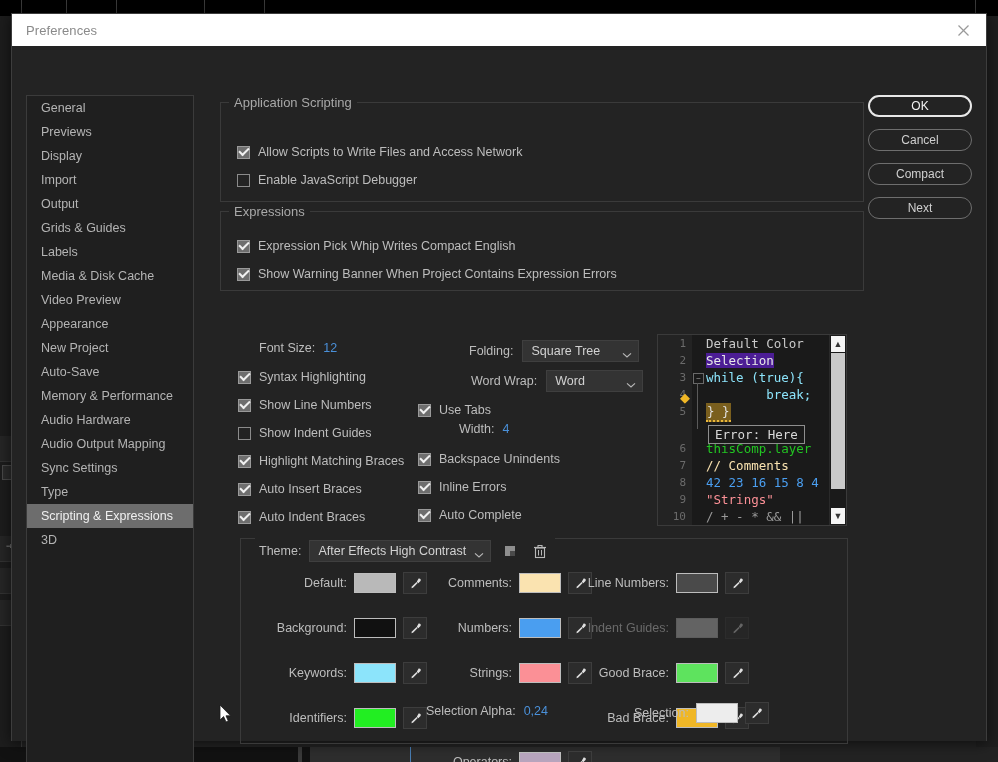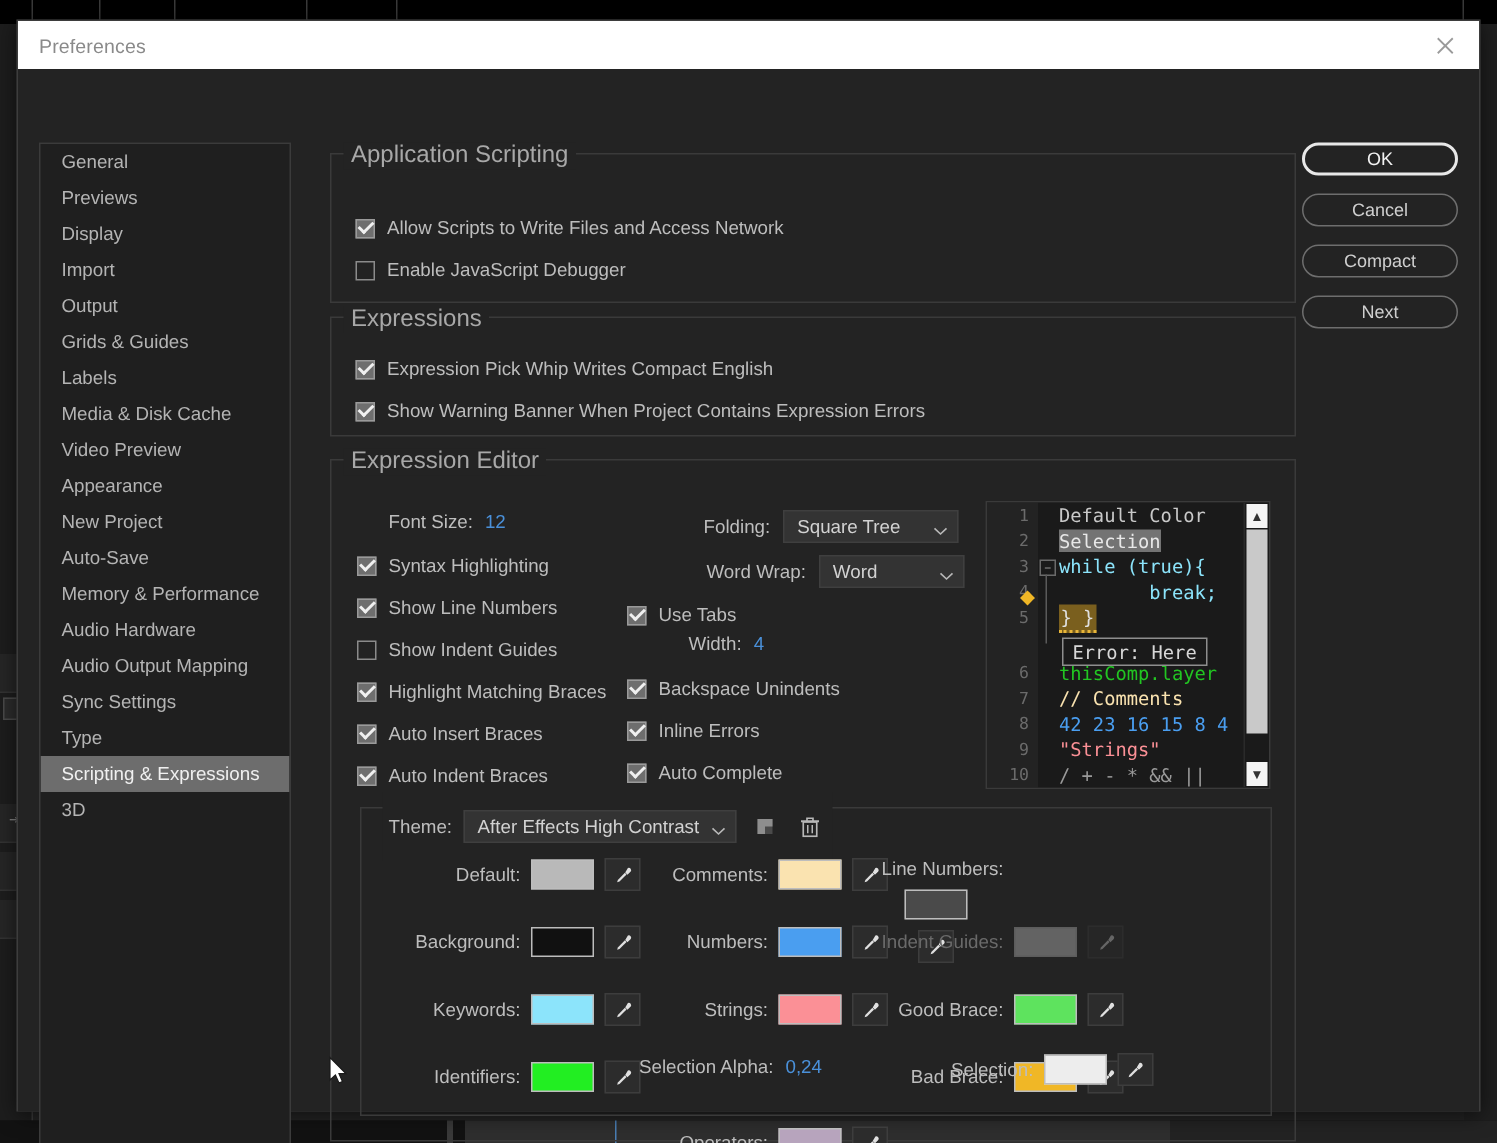--- a/index.html
+++ b/index.html
@@ -43,21 +43,21 @@
   
   .btncol{position:absolute;left:856px;top:49px;width:104px;}
   .btn{width:104px;height:22px;border-radius:11px;border:1px solid #6e6e6e;background:#232323;
        color:#cfcfcf;font-size:12px;display:flex;align-items:center;justify-content:center;
        margin-bottom:12px;cursor:pointer;box-sizing:border-box;}
   .btn.primary{border:2px solid #e8e8e8;color:#f2f2f2;}
 
   
   .group{position:absolute;border:1px solid #3a3a3a;box-sizing:border-box;}
   .group > .legend{position:absolute;top:-8px;left:8px;background:#232323;padding:0 5px;
-                   font-size:16px;color:#a8a8a8;}
+                   font-size:13px;color:#a8a8a8;}
 
   
   .cbrow{display:flex;align-items:center;cursor:pointer;}
   .cb{width:13px;height:13px;border:1px solid #8b8b8b;box-sizing:border-box;background:#232323;
       display:inline-flex;align-items:center;justify-content:center;flex:0 0 auto;margin-right:8px;}
   .cb.on{background:#6e6e6e;border-color:#9a9a9a;}
   .cb.on:after{content:"";display:block;width:8px;height:4px;border-left:2px solid #f0f0f0;
       border-bottom:2px solid #f0f0f0;transform:rotate(-45deg) translate(1px,-1px);}
   .cbl{font-size:12.5px;color:#bdbdbd;white-space:nowrap;}
 
@@ -83,21 +83,21 @@
   .cscroll{width:16px;background:#1a1a1a;flex:0 0 auto;position:relative;border-left:1px solid #2a2a2a;}
   .cscroll .arr{position:absolute;left:1px;width:14px;height:16px;background:#f5f5f5;
                 display:flex;align-items:center;justify-content:center;color:#333;font-size:9px;}
   .cscroll .thumb{position:absolute;left:1px;width:14px;background:#c9c9c9;}
 
   .errbox{position:absolute;left:4px;top:90px;background:#1a1a1a;border:1px solid #8e8e8e;
           padding:1px 6px;font-family:"DejaVu Sans Mono","Liberation Mono",monospace;
           font-size:12.5px;color:#d8d8d8;white-space:nowrap;z-index:4;}
   .badbrace{background:#7a5f1e;color:#e0e0e0;display:inline-block;padding:0 1px;
             border-bottom:2px dotted #e8b63a;}
-  .selhl{background:#737373;color:#e8e8e8;}
+  .selhl{background:#4c1d95;color:#e8e8e8;}
   .foldmark{position:absolute;left:1px;width:9px;height:9px;border:1px solid #6a6a6a;
             background:#1a1a1a;display:flex;align-items:center;justify-content:center;
             color:#a0a0a0;font-size:8px;line-height:1;}
   .foldline{position:absolute;left:5px;width:1px;background:#5a5a5a;}
   .errarrow{position:absolute;font-size:13px;color:#f0b726;line-height:1;}
 
   
   .themepanel{position:absolute;left:228px;top:492px;width:608px;height:206px;
               border:1px solid #3a3a3a;box-sizing:border-box;}
   .swatch{width:42px;height:20px;border:1px solid #bdbdbd;box-sizing:border-box;flex:0 0 auto;cursor:pointer;}
@@ -217,23 +217,20 @@
         <div class="cbrow" style="position:absolute;left:16px;top:27px;">
           <span class="cb on"></span>
           <span class="cbl">Expression Pick Whip Writes Compact English</span>
         </div>
         <div class="cbrow" style="position:absolute;left:16px;top:55px;">
           <span class="cb on"></span>
           <span class="cbl">Show Warning Banner When Project Contains Expression Errors</span>
         </div>
       </div>
 
-      <div class="group" style="left:208px;top:260px;width:644px;height:455px;">
-        <div class="legend">Expression Editor</div>
-      </div>
 
       <div style="position:absolute;left:247px;top:295px;display:flex;align-items:center;gap:8px;">
         <span class="lbl">Font Size:</span>
         <span class="numval">12</span>
       </div>
 
       <div style="position:absolute;left:457px;top:294px;display:flex;align-items:center;gap:9px;">
         <span class="lbl">Folding:</span>
         <div class="sel" style="width:117px;">
           <span class="selval">Square Tree</span>
@@ -389,21 +386,21 @@
             <div class="ccell" style="position: absolute; left: 183px; top: 33px;">
               <span class="clabel" style="width: 88px;">Comments:</span>
               <div class="swatch" style="background: rgb(250, 227, 176);"></div>
               <div class="eyebtn">
                 <svg width="13" height="13" viewBox="0 0 13 13">
                   <path d="M9.6 1.6 a1.6 1.6 0 0 1 1.9 2.4 L9.3 6.2 l-1.5-1.5 z" fill="#e0e0e0"></path>
                   <path d="M7.6 4.9 L8.7 6 L4 10.7 L2.4 11.2 L2.9 9.6 z" fill="#e0e0e0"></path>
                 </svg>
               </div>
             </div>
-            <div class="ccell" style="position: absolute; left: 338px; top: 33px; flex-direction: column;">
+            <div class="ccell" style="position: absolute; left: 338px; top: 33px;">
               <span class="clabel" style="width: 90px;">Line Numbers:</span>
               <div class="swatch" style="background: rgb(74, 74, 74);"></div>
               <div class="eyebtn">
                 <svg width="13" height="13" viewBox="0 0 13 13">
                   <path d="M9.6 1.6 a1.6 1.6 0 0 1 1.9 2.4 L9.3 6.2 l-1.5-1.5 z" fill="#e0e0e0"></path>
                   <path d="M7.6 4.9 L8.7 6 L4 10.7 L2.4 11.2 L2.9 9.6 z" fill="#e0e0e0"></path>
                 </svg>
               </div>
             </div>
             <div class="ccell" style="position: absolute; left: 26px; top: 78px;">

